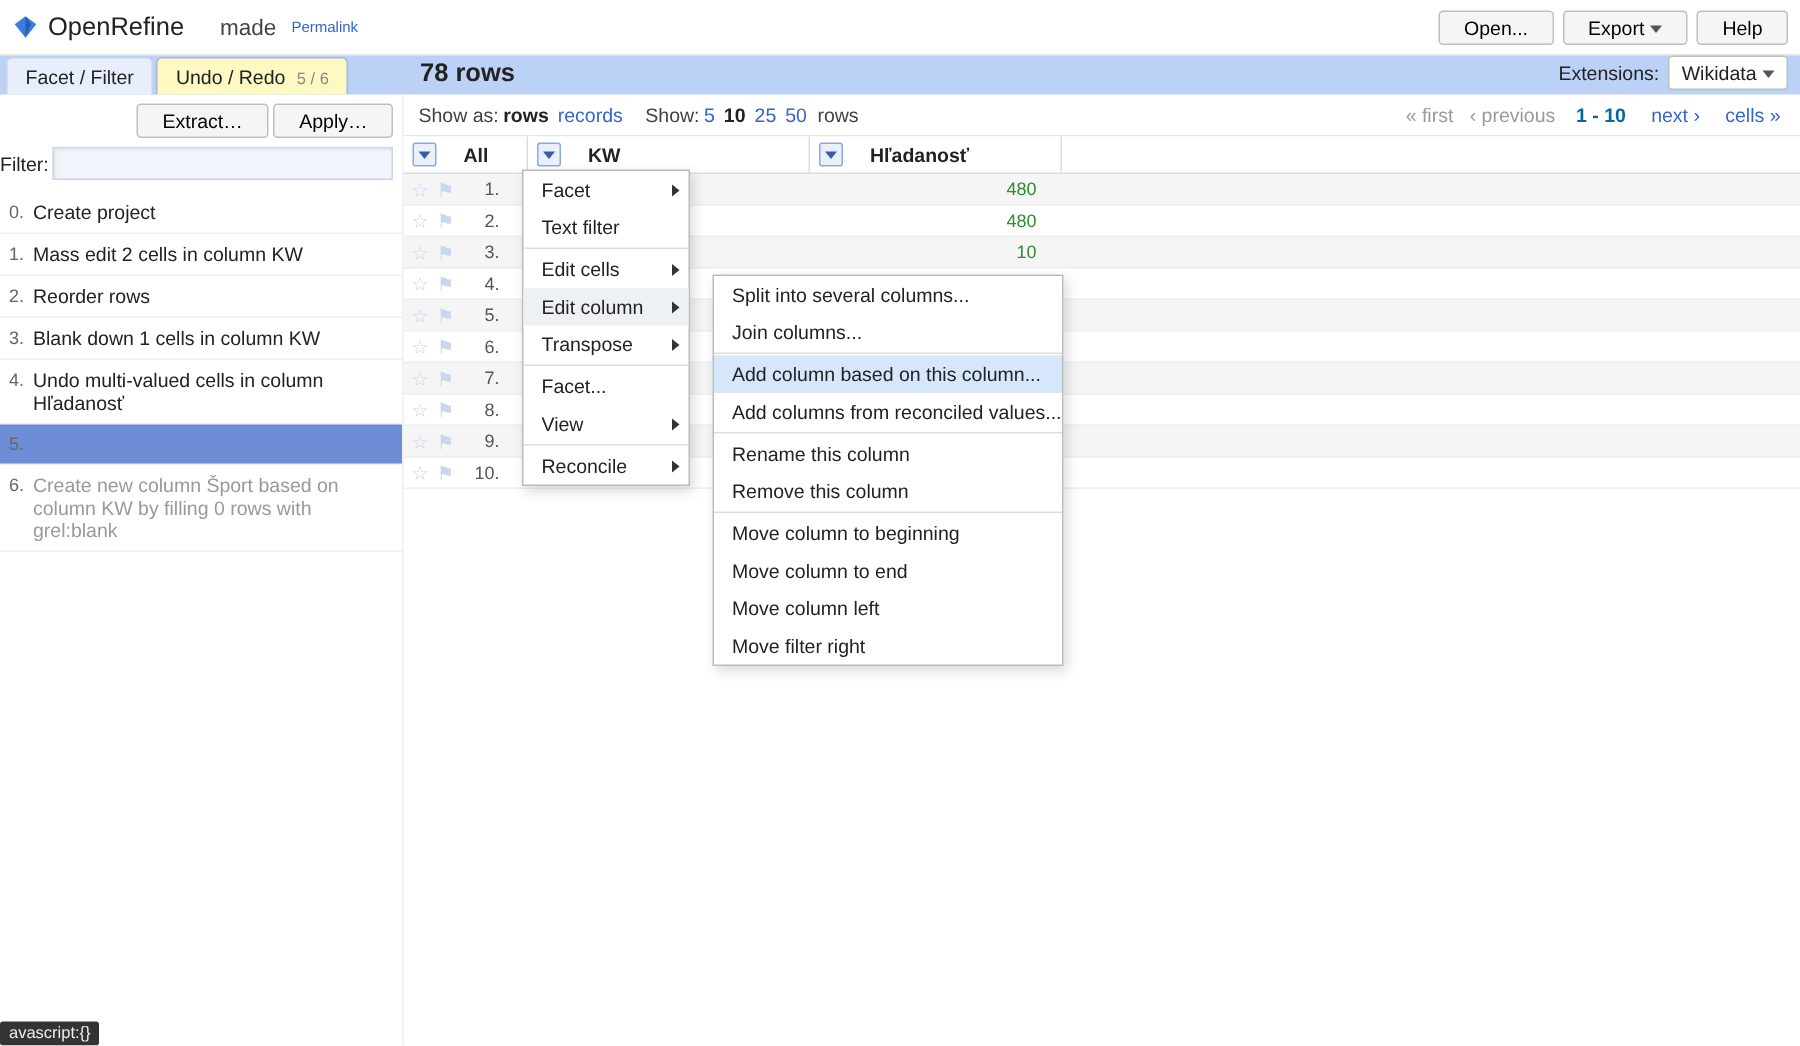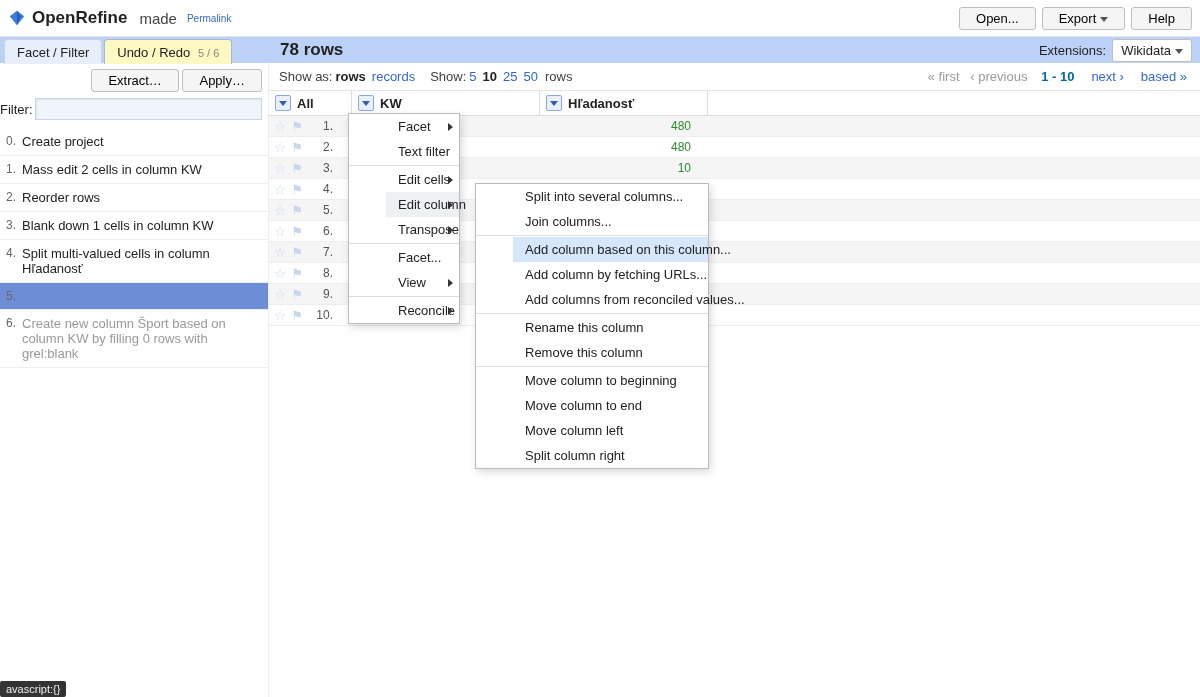--- a/index.html
+++ b/index.html
@@ -22,21 +22,21 @@
   border-bottom: 1px solid #e5e5e5;
 }
 .diamond {
   width: 18px;
   height: 18px;
   display: inline-block;
   margin-right: 6px;
   position: relative;
 }
 .diamond svg { display:block; }
-.brand { font-weight: bold; font-size: 17px; margin-right: 12px; }
+.brand { font-weight: normal; font-size: 17px; margin-right: 24px; }
 .project-name { font-size: 15px; color: #444; margin-right: 10px; }
 .permalink { color: #3366cc; font-size: 10px; cursor: pointer; }
 .top-right-buttons { margin-left: auto; display: flex; gap: 6px; }
 .btn {
   background: #f5f5f5;
   border: 1px solid #bfbfbf;
   border-radius: 3px;
   padding: 3px 16px;
   font-size: 13px;
   cursor: pointer;
@@ -47,21 +47,21 @@
   margin-left: 4px;
   border-left: 4px solid transparent;
   border-right: 4px solid transparent;
   border-top: 5px solid #555;
   vertical-align: middle;
 }
 .bluebar {
   background: #bbd1f5;
   height: 26px;
   display: flex;
-  align-items: center;
+  align-items: flex-start;
 }
 .leftcol { width: 268px; flex: 0 0 268px; }
 .rightcol { flex: 1; position: relative; }
 .bluebar .leftcol { display:flex; align-items:flex-end; padding-left:4px; }
 .tab {
   background: #fef9c3;
   border: 1px solid #a5b8da;
   border-bottom: none;
   border-radius: 4px 4px 0 0;
   padding: 5px 12px 4px;
@@ -117,21 +117,21 @@
   font-size:13px;
 }
 .showbar .muted { color:#404040; }
 .showbar .link { color:#3366cc; cursor:pointer; margin:0 3px; }
 .showbar .bold { font-weight:bold; margin:0 3px; }
 .paging { margin-left:auto; color:#999; }
 .paging .link { color:#3366cc; }
 .paging .bold { color:#0369a1; font-weight:bold; }
 .table-area { position:relative; }
 .col-headers { display:flex; border-bottom:1px solid #ddd; background:#fff; }
-.hdr { border-right:1px solid #ddd; padding:4px 6px; display:flex; align-items:center; font-weight:bold; font-size:13px; }
+.hdr { border-right:1px solid #ddd; padding:4px 6px; display:flex; align-items:center; font-weight:bold; font-size:13px;gap:12px; }
 .hdr.all { width:70px; flex:0 0 70px; }
 .hdr.kw  { width:175px; flex:0 0 175px; }
 .hdr.hl  { width:155px; flex:0 0 155px; }
 .dd-btn {
   width:14px; height:14px;
   border:1px solid #8aa9e4;
   background:#e9f0fc;
   border-radius:2px;
   display:flex; align-items:center; justify-content:center;
   margin-right:6px;
@@ -164,21 +164,20 @@
   border:1px solid #bbb;
   box-shadow: 2px 3px 8px rgba(0,0,0,.15);
   font-size:13px;
   z-index:50;
 }
 .menu .mi {
   padding:5px 22px 5px 12px;
   cursor:pointer;
   position:relative;
   white-space:nowrap;
-  margin-left:37px;
 }
 .menu .mi.hovered { background:#eef1f4; }
 .menu .mi.highlight { background:#d6e6fb; }
 .menu .mi .arrow {
   position:absolute; right:6px; top:50%; transform:translateY(-50%);
   border-top:4px solid transparent;
   border-bottom:4px solid transparent;
   border-left:5px solid #333;
 }
 .menu .sep { height:0; border-top:1px solid #ddd; margin:1px 0; }
@@ -247,21 +246,21 @@
         <div class="history-item">
           <span class="num">2.</span>
           <span class="txt">Reorder rows</span>
         </div>
         <div class="history-item">
           <span class="num">3.</span>
           <span class="txt">Blank down 1 cells in column KW</span>
         </div>
         <div class="history-item">
           <span class="num">4.</span>
-          <span class="txt">Split multi-valued cells in column Hľadanosť</span>
+          <span class="txt">Undo multi-valued cells in column Hľadanosť</span>
         </div>
         <div class="history-item current">
           <span class="num">5.</span>
         </div>
         <div class="history-item future">
           <span class="num">6.</span>
           <span class="txt">Create new column Šport based on column KW by filling 0 rows with grel:blank</span>
         </div>
       </div>
   </div>
@@ -282,21 +281,21 @@
 
       <span class="paging">
         <span>« first</span>
         &nbsp;
         <span>‹ previous</span>
         &nbsp;
         <span class="bold">1 - 10</span>
         &nbsp;
         <span class="link">next ›</span>
         &nbsp;
-        <span class="link">based »</span>
+        <span class="link">cells »</span>
       </span>
     </div>
 
     <div class="table-area">
       <div class="col-headers">
         <div class="hdr all">
           <span class="dd-btn"></span>
           <span>All</span>
         </div>
         <div class="hdr kw">
@@ -425,29 +424,28 @@
         <div class="mi">
           <span>Reconcile</span><span class="arrow"></span>
         </div>
       </div>
 
       <div class="menu" style="left:206px; top:92px; width:232px;">
         <div class="mi">Split into several columns...</div>
         <div class="mi">Join columns...</div>
         <div class="sep"></div>
         <div class="mi highlight">Add column based on this column...</div>
-        <div class="mi">Add column by fetching URLs...</div>
         <div class="mi">Add columns from reconciled values...</div>
         <div class="sep"></div>
         <div class="mi">Rename this column</div>
         <div class="mi">Remove this column</div>
         <div class="sep"></div>
         <div class="mi">Move column to beginning</div>
         <div class="mi">Move column to end</div>
         <div class="mi">Move column left</div>
-        <div class="mi">Split column right</div>
+        <div class="mi">Move filter right</div>
       </div>
 
     </div>
   </div>
 </div>
 
 <div class="status-chip">avascript:{}</div>
 
 </body></html>

